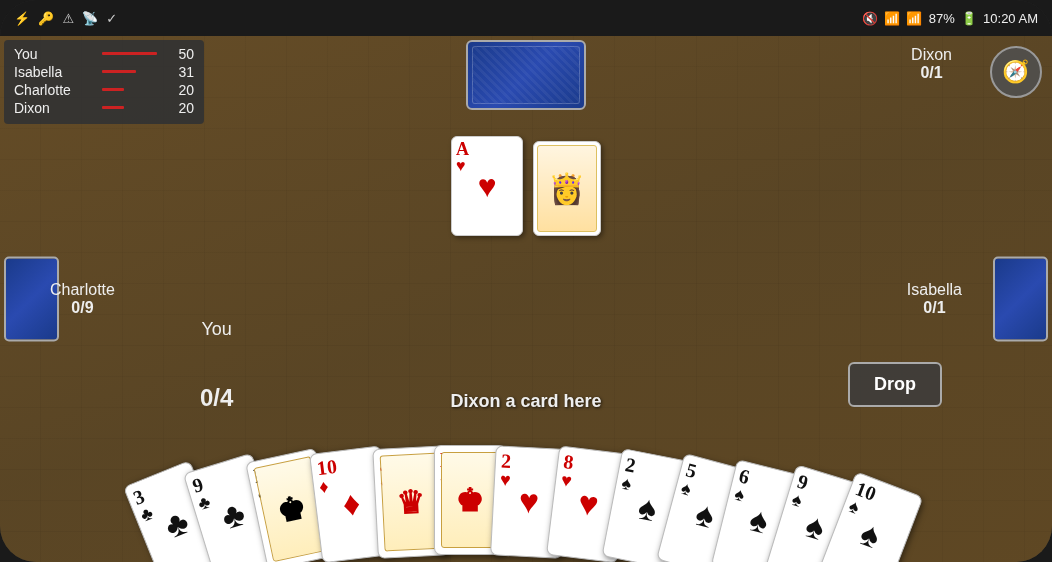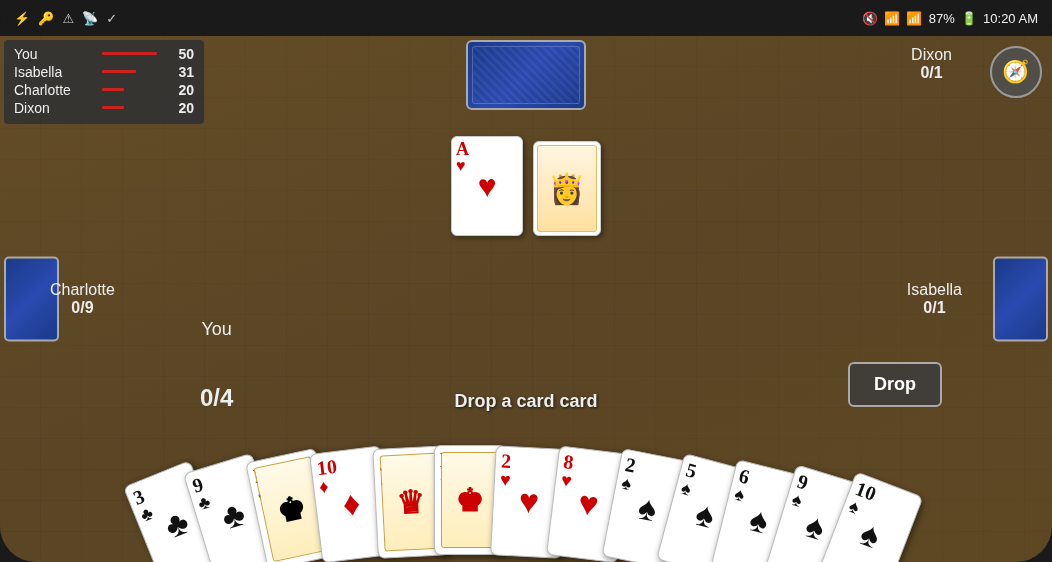--- a/index.html
+++ b/index.html
@@ -108,21 +108,21 @@
       gap: 8px;
     }
     .score-name {
       color: #eee;
       font-size: 14px;
       min-width: 80px;
     }
     .score-value {
       color: #eee;
       font-size: 14px;
-      font-weight: bold;
+      font-weight: normal;
       text-align: right;
     }
     .score-bar-wrap {
       flex: 1;
       height: 4px;
       background: transparent;
       position: relative;
     }
     .score-bar {
       height: 3px;
@@ -528,21 +528,21 @@
       </div>
 
       <div class="card queen-card">
         <span class="card-rank red">Q</span>
         <span class="card-suit red">♥</span>
         <div class="queen-face">👸</div>
       </div>
     </div>
 
     <div class="drop-zone">
-      <span>Drop a card card</span>
+      <span>Dixon a card here</span>
     </div>
 
     <div class="you-area">
       <div class="player-label" style="color:#eee;font-size:18px;font-weight:500;">You</div>
       <div class="player-score" style="color:#eee;font-size:24px;font-weight:bold;margin-top:44px;">0/4</div>
     </div>
 
     <div class="hint-btn">Drop</div>
 
     <div class="hand-area">

